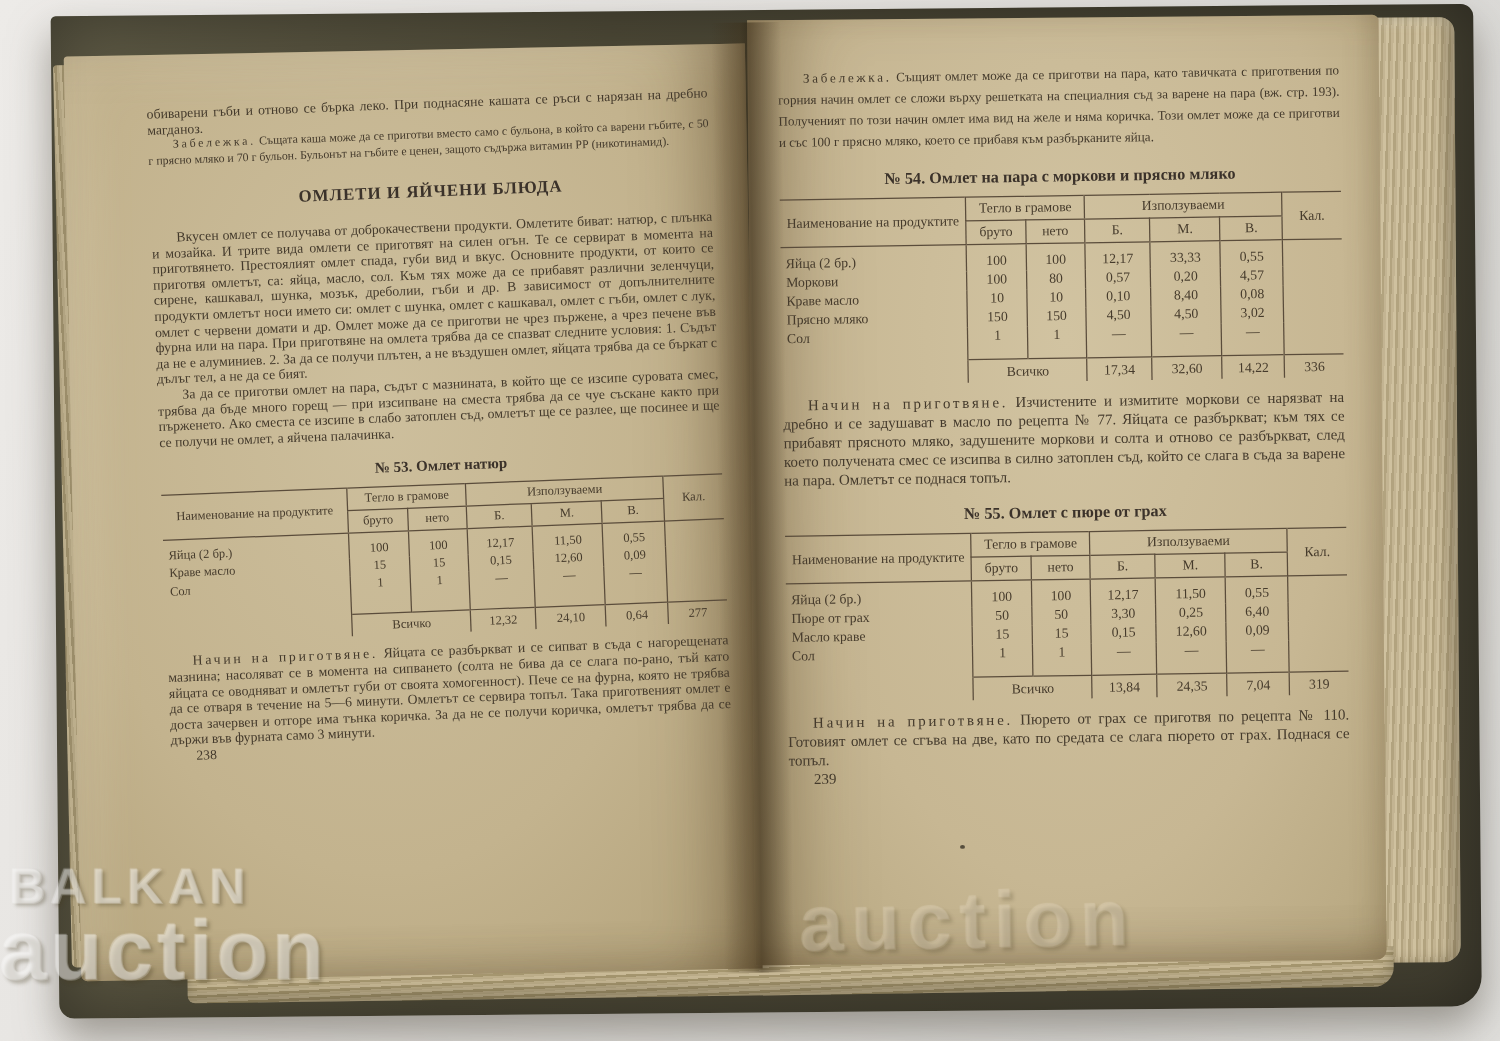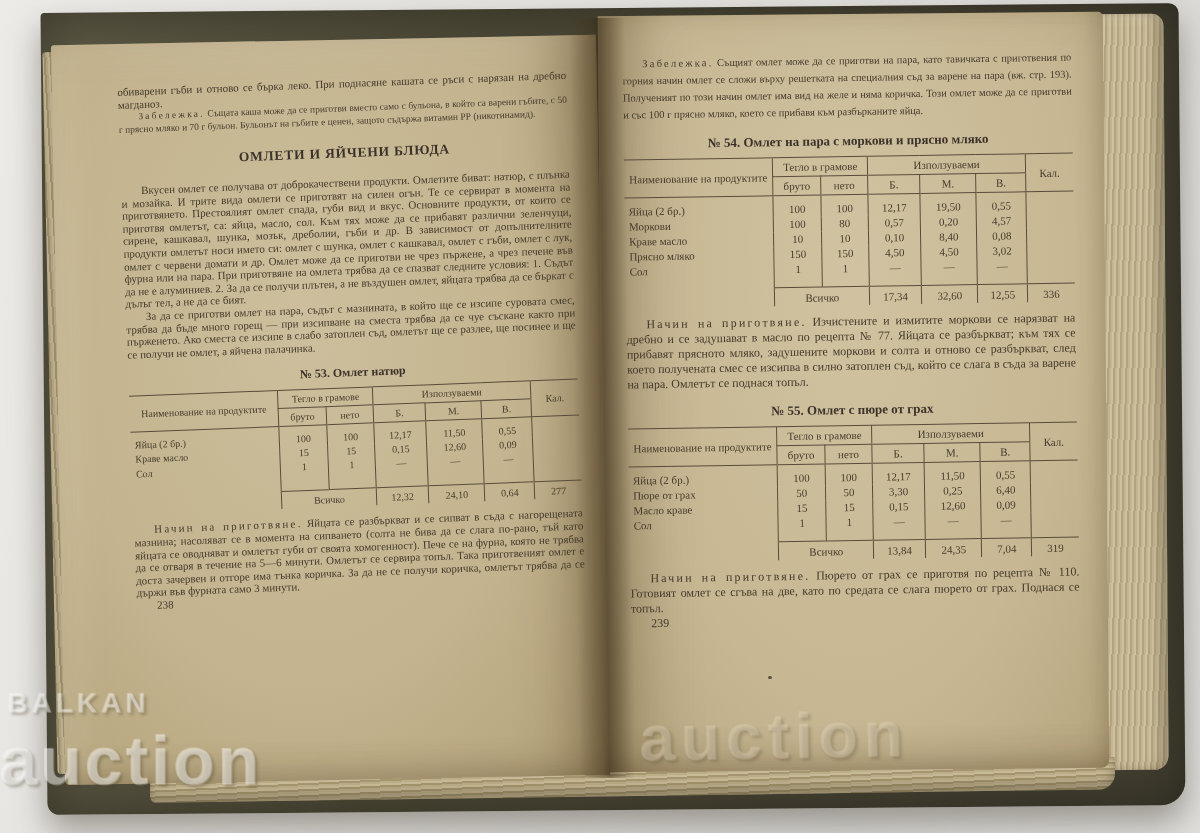--- a/index.html
+++ b/index.html
@@ -104,21 +104,21 @@
   .recipe-table tfoot td.c-num{text-align:center;}
   .w-name{width:33%;} .w-bruto{width:10.5%;} .w-neto{width:10.5%;}
   .w-b{width:11.5%;} .w-m{width:12.5%;} .w-v{width:11%;} .w-cal{width:10.5%;}
   
   .watermark{
     position:absolute;z-index:10;pointer-events:none;
     font-family:"Liberation Sans","DejaVu Sans",sans-serif;font-weight:bold;
     color:rgba(255,255,255,.20);
     text-shadow:-1px -1px 1px rgba(255,255,255,.38),2px 2px 3px rgba(70,58,34,.30);
   }
-  .wm-1{left:8px;top:688px;font-size:28px;letter-spacing:4px;}
+  .wm-1{left:8px;top:688px;font-size:40px;letter-spacing:4px;}
   .wm-2{left:0px;top:722px;font-size:68px;letter-spacing:3px;}
   .wm-3{
     left:640px;top:700px;font-size:64px;letter-spacing:6px;
     color:rgba(222,208,175,.14);transform:rotate(-1deg);
     text-shadow:-1px -1px 1px rgba(255,248,230,.22),2px 2px 3px rgba(70,58,34,.22);
   }
 </style>
 </head>
 <body>
 
@@ -228,21 +228,21 @@
             <th class="w-m">М.</th>
             <th class="w-v">В.</th>
           </tr>
         </thead>
         <tbody>
             <tr>
               <td class="c-name col-first">Яйца (2 бр.)</td>
               <td class="c-num">100</td>
               <td class="c-num">100</td>
               <td class="c-num">12,17</td>
-              <td class="c-num">19,50</td>
+              <td class="c-num">33,33</td>
               <td class="c-num">0,55</td>
               <td class="c-num"></td>
             </tr>
             <tr>
               <td class="c-name col-first">Моркови</td>
               <td class="c-num">100</td>
               <td class="c-num">80</td>
               <td class="c-num">0,57</td>
               <td class="c-num">0,20</td>
               <td class="c-num">4,57</td>
@@ -275,21 +275,21 @@
               <td class="c-num">—</td>
               <td class="c-num"></td>
             </tr>
           </tbody>
         <tfoot>
           <tr>
             <td class="t-blank col-first"></td>
             <td colspan="2" class="t-label">Всичко</td>
             <td class="c-num">17,34</td>
             <td class="c-num">32,60</td>
-            <td class="c-num">12,55</td>
+            <td class="c-num">14,22</td>
             <td class="c-num">336</td>
           </tr>
         </tfoot>
       </table>
 
       <p class="body-r"><span class="spaced">Начин на приготвяне.</span> <span>Изчистените и измитите моркови се нарязват на дребно и се задушават в масло по рецепта № 77. Яйцата се разбъркват; към тях се прибавят прясното мляко, задушените моркови и солта и отново се разбъркват, след което получената смес се изсипва в силно затоплен съд, който се слага в съда за варене на пара. Омлетът се поднася топъл.</span></p>
 
       <div class="recipe-title t-right">№ 55. Омлет с пюре от грах</div>
 
       <table class="recipe-table tbl-r">

